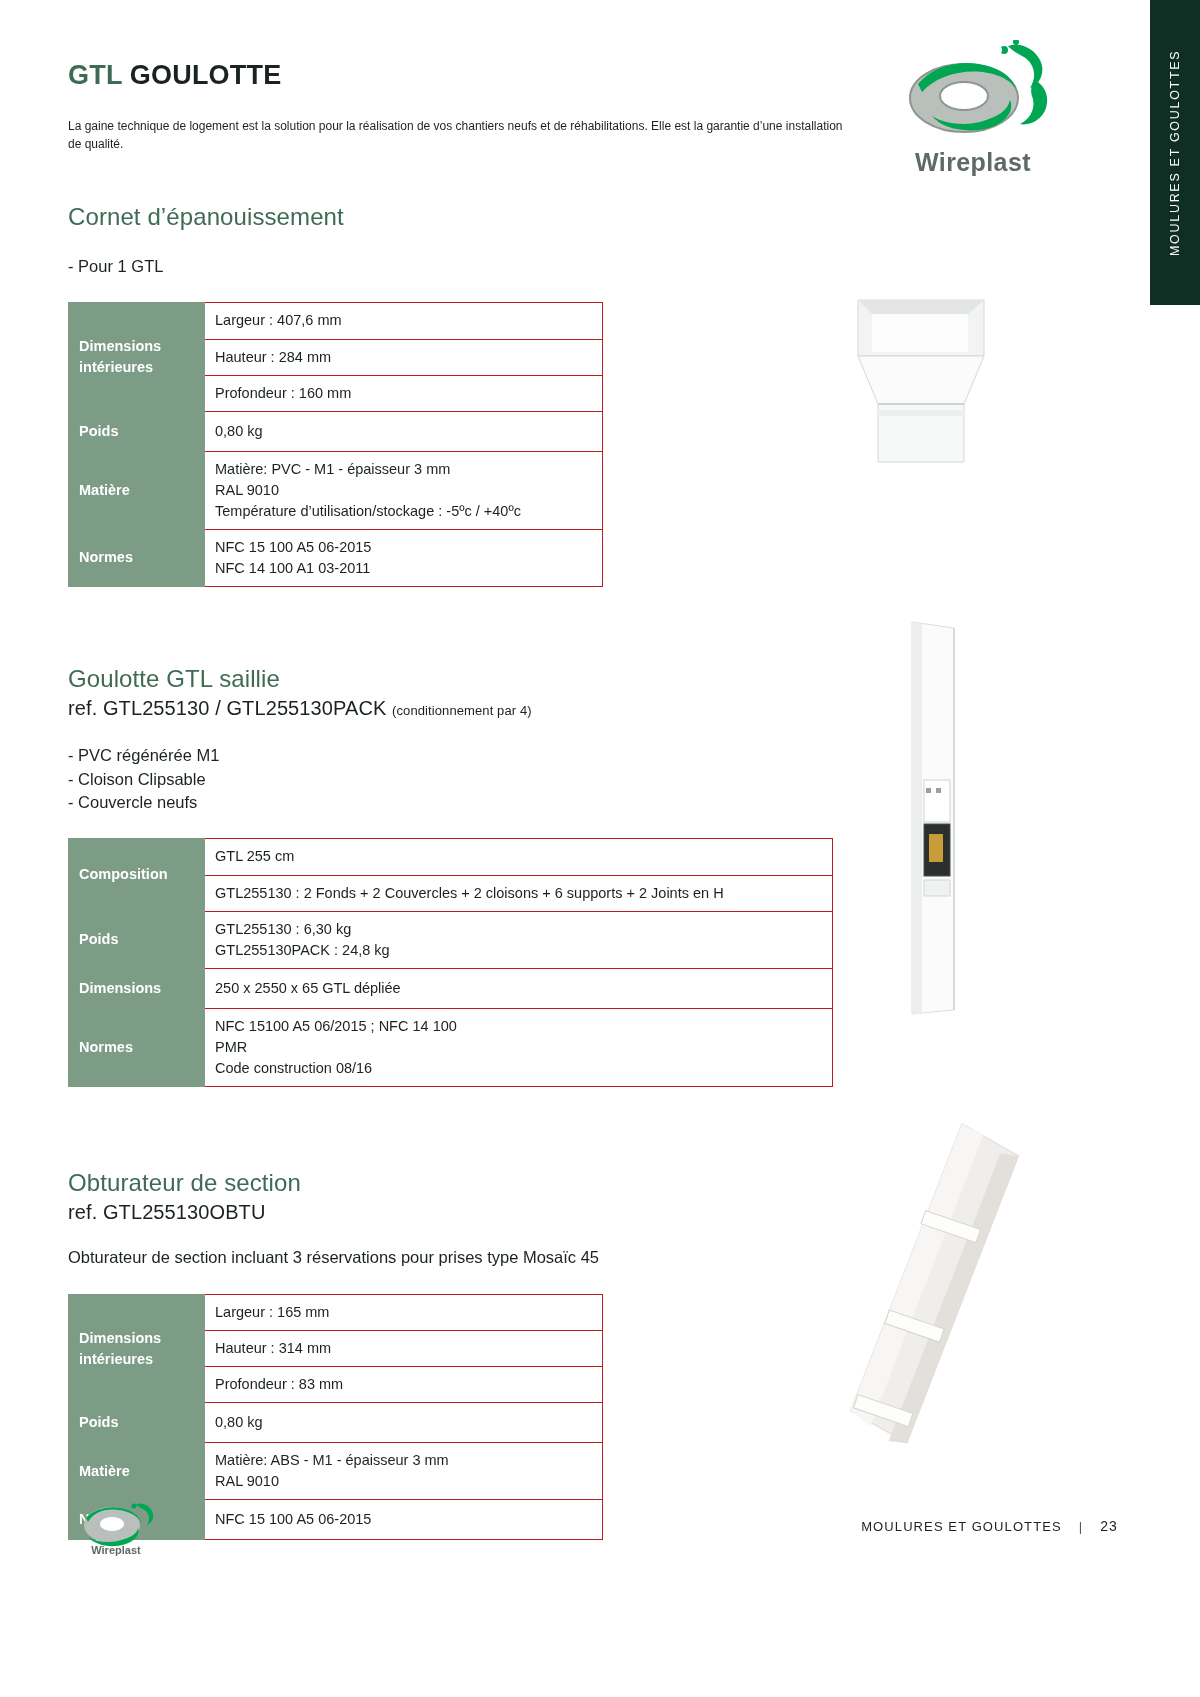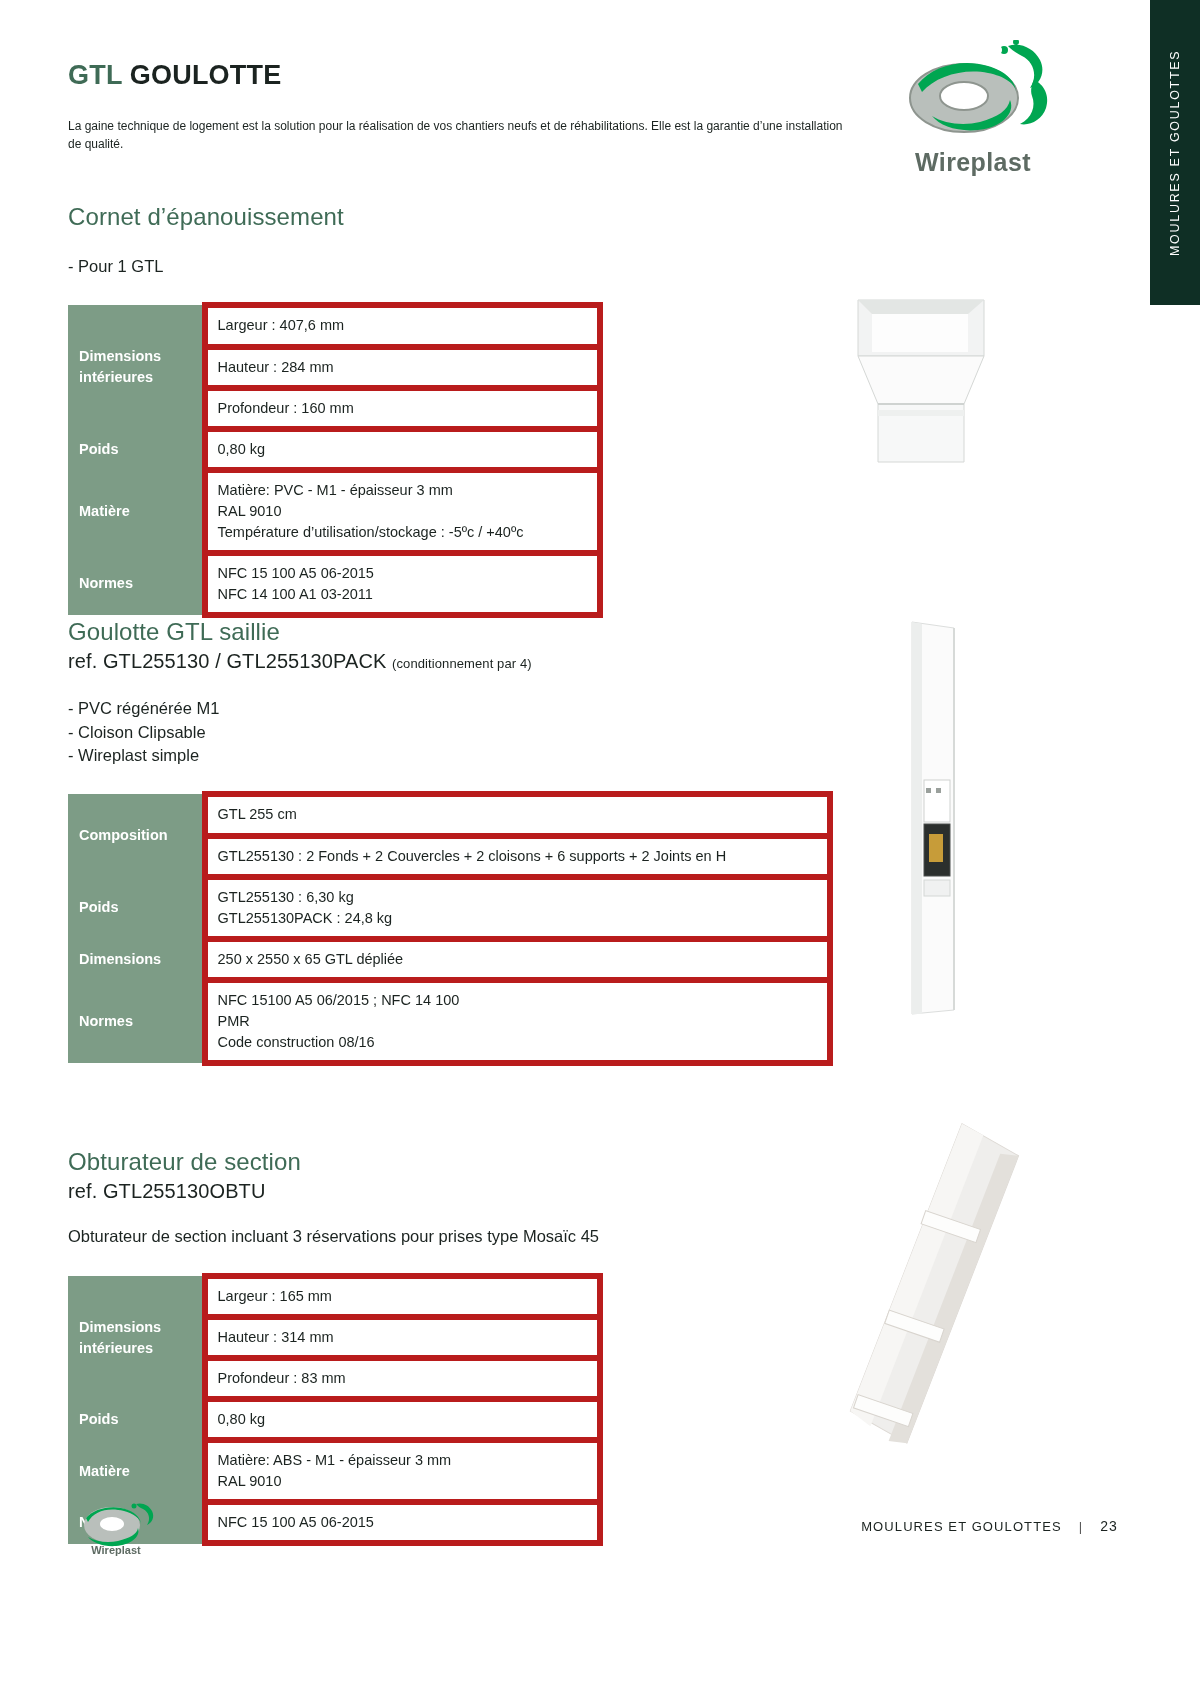--- a/index.html
+++ b/index.html
@@ -120,21 +120,21 @@
     background: #7d9c86;
     color: #ffffff;
     font-weight: bold;
     padding: 9px 0 9px 10px;
     width: 136px;
     border: 1px solid #7d9c86;
     font-size: 14.5px;
     line-height: 1.25;
   }
   td.val {
-    border: 6px solid #b91c1c;
+    border: 1px solid #b91c1c;
     padding: 7px 0 7px 10px;
     color: #1b2320;
     background: #ffffff;
   }
 
   
   .logo-main {
     position: absolute;
     left: 888px;
     top: 40px;
@@ -300,30 +300,30 @@
         </tr>
         <tr>
           <td class="lbl">Normes</td>
           <td class="val multiline" style="white-space:pre-line;">NFC 15 100 A5 06-2015
 NFC 14 100 A1 03-2011</td>
         </tr>
       </tbody>
         </table>
     </div>
 
-    <div class="section" style="">
+    <div class="section" style="margin-top:78px;">
       <h2 class="sec-title">Goulotte GTL saillie</h2>
       <div class="sec-ref">
         <span>ref. GTL255130 / GTL255130PACK</span>
         <span class="small">(conditionnement par 4)</span>
       </div>
       <ul class="bullets">
         <li>PVC régénérée M1</li>
         <li>Cloison Clipsable</li>
-        <li>Wireplast simple</li>
+        <li>Couvercle neufs</li>
       </ul>
       <table class="spec" style="width:765px;">
         <tbody>
             <tr>
           <td class="lbl" rowspan="2">Composition</td>
           <td class="val">GTL 255 cm</td>
         </tr>
         <tr>
           <td class="val">GTL255130 : 2 Fonds + 2 Couvercles + 2 cloisons + 6 supports + 2 Joints en H</td>
         </tr>

